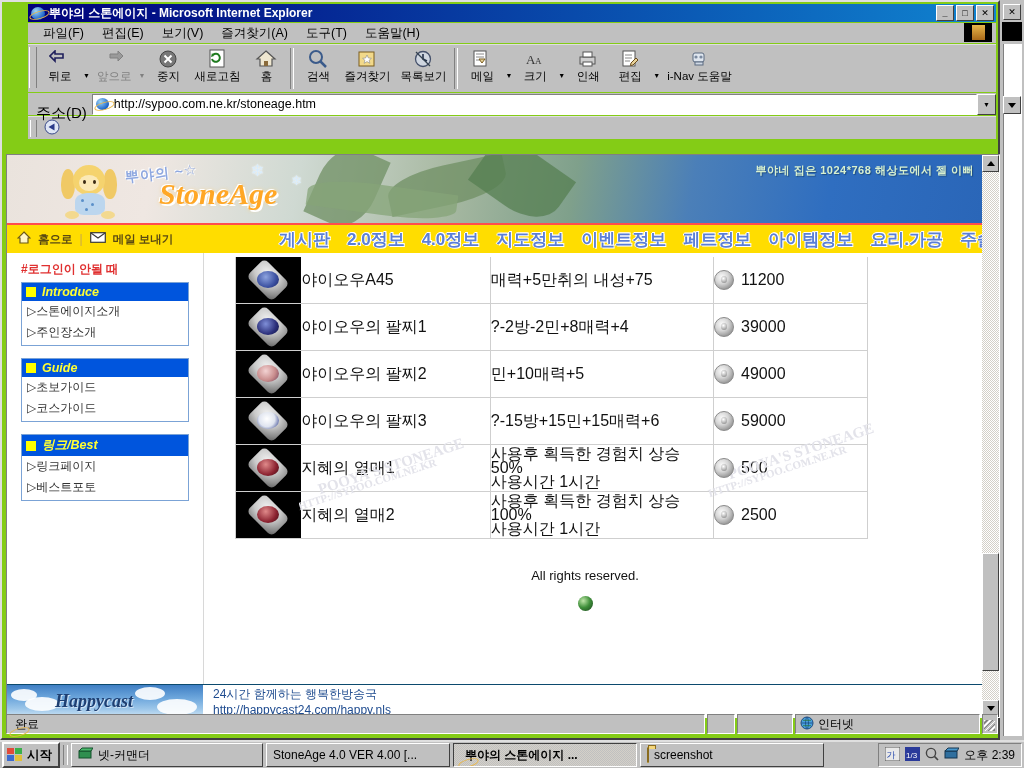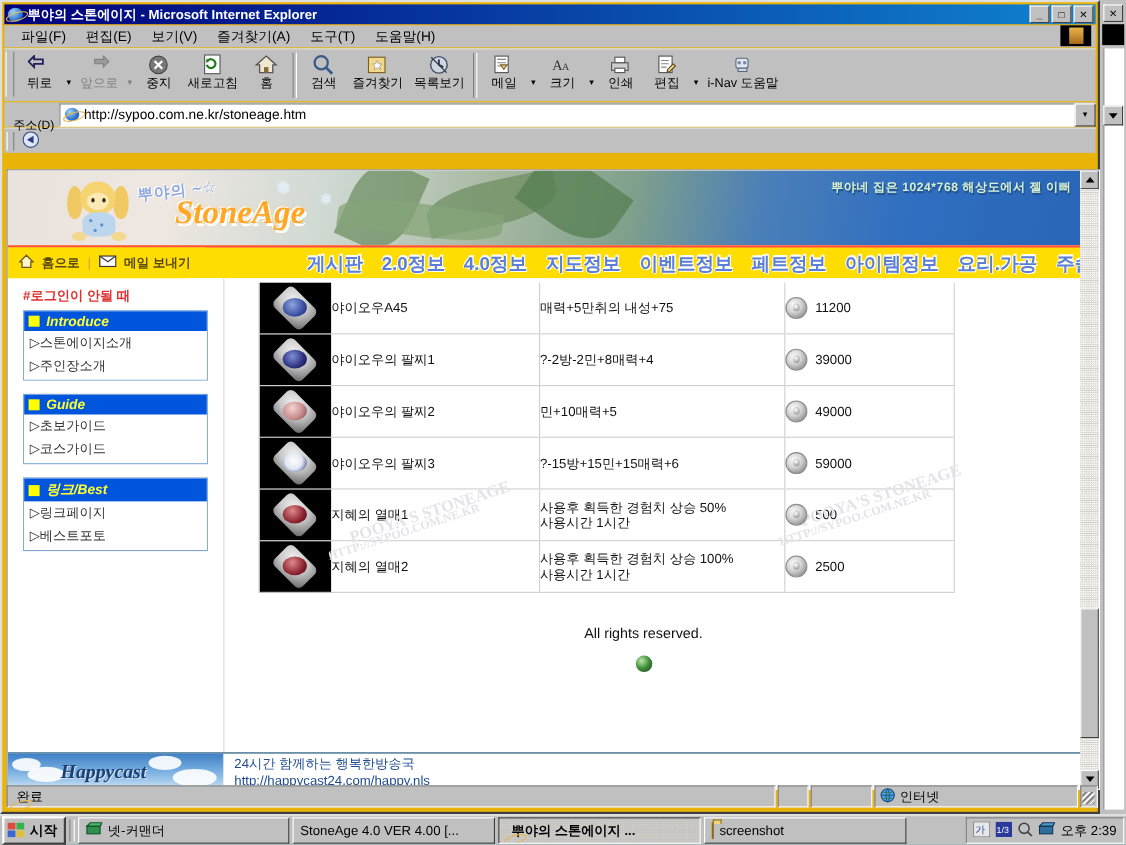--- a/index.html
+++ b/index.html
@@ -5,23 +5,23 @@
   html,body{margin:0;padding:0;}
   body{
     width:1024px;height:768px;overflow:hidden;
     font-family:"Liberation Sans","DejaVu Sans",sans-serif;
     font-size:12px;background:#008080;
     -webkit-font-smoothing:none;
   }
   .app{position:absolute;left:0;top:0;width:1024px;height:768px;}
 
   
-  .ie-window{position:absolute;left:0;top:0;width:1000px;height:740px;background:#eab308;
+  .ie-window{position:absolute;left:0;top:0;width:1000px;height:740px;background:#84cc16;
      border-top:2px solid #dfdfdf;border-left:2px solid #dfdfdf;
-     border-right:2px solid #404040;border-bottom:2px solid #404040;box-sizing:border-box;}
+     border-right:2px solid #404040;border-bottom:2px solid #404040;box-sizing:border-box;padding-left:24px;}
   .titlebar{height:18px;margin:2px 2px 0 2px;background:linear-gradient(90deg,#00007b 0%,#1084d0 100%);
      display:flex;align-items:center;color:#fff;font-weight:bold;font-size:12px;padding:0 1px;}
   .titlebar .ico{width:16px;height:14px;margin:0 3px 0 1px;display:flex;align-items:center;justify-content:center;}
   .titlebar .tt{flex:1;white-space:nowrap;overflow:hidden;letter-spacing:0;}
   .winbtns{display:flex;gap:2px;margin-right:1px;}
   .wb{width:16px;height:14px;background:#c0c0c0;border-top:1px solid #fff;border-left:1px solid #fff;
       border-right:1px solid #404040;border-bottom:1px solid #404040;color:#000;font-size:9px;
       display:flex;align-items:center;justify-content:center;font-weight:bold;line-height:1;}
 
   
@@ -39,21 +39,21 @@
      padding:2px 5px 0 5px;min-width:32px;color:#000;font-size:11.5px;white-space:nowrap;}
   .tbtn.dis{color:#808080;}
   .tbtn .glyph{height:24px;display:flex;align-items:center;justify-content:center;}
   .tbtn .lbl{line-height:11px;text-align:center;}
   .tsep{width:2px;margin:3px 3px;border-left:1px solid #808080;border-right:1px solid #fff;}
   .tarrow{display:flex;align-items:center;padding:0 2px;font-size:7px;color:#000;padding-top:14px;}
   .tarrow.dis{color:#808080;}
 
   
   .addrbar{height:22px;margin:1px 2px 0 2px;background:#c0c0c0;display:flex;align-items:center;}
-  .addrlabel{padding:0 5px 0 8px;font-size:11px;margin-top:19px;}
+  .addrlabel{padding:0 5px 0 8px;font-size:15px;margin-top:19px;}
   .addrfield{flex:1;height:19px;background:#fff;display:flex;align-items:center;
      border-top:1px solid #808080;border-left:1px solid #808080;
      border-right:1px solid #fff;border-bottom:1px solid #fff;margin-right:0px;}
   .addrfield .fico{width:16px;height:16px;margin:0 3px 0 2px;display:flex;align-items:center;justify-content:center;}
   .addrfield .url{font-size:12.5px;color:#000;white-space:nowrap;}
   .addrdrop{width:17px;height:19px;background:#c0c0c0;border-top:1px solid #fff;border-left:1px solid #fff;
      border-right:1px solid #404040;border-bottom:1px solid #404040;display:flex;align-items:center;justify-content:center;
      font-size:7px;margin-left:0px;}
 
   
@@ -112,21 +112,21 @@
   .menusec{margin:0 14px 12px 14px;border:1px solid #7ba3d6;}
   .menuhdr{background:#0055dd;color:#ffff33;font-weight:bold;font-size:12.5px;padding:2px 4px 2px 4px;
      display:flex;align-items:center;gap:6px;font-style:italic;}
   .menuhdr .sq{width:10px;height:10px;background:#ffff00;display:inline-block;font-style:normal;}
   .menuitem{font-size:12px;color:#333;padding:2px 4px 2px 5px;background:#fff;white-space:nowrap;}
   .menusec .mgap{height:2px;background:#fff;}
 
   .rightcol{position:absolute;left:228px;top:0;width:700px;}
   .itemtable{border-collapse:collapse;margin-top:4px;background:#fff;width:633px;
      border-left:1px solid #cfcfcf;border-right:1px solid #cfcfcf;}
-  .itemtable td{border-bottom:1px solid #cfcfcf;font-size:12px;color:#111;vertical-align:middle;padding:0;margin-left:33px;}
+  .itemtable td{border-bottom:1px solid #cfcfcf;font-size:16px;color:#111;vertical-align:middle;padding:0;margin-left:33px;}
   .c-img{width:64px;height:46px;background:#000;padding:0;}
   .c-name{padding-left:10px;width:185px;}
   .c-desc{padding-left:8px;width:218px;border-left:1px solid #cfcfcf;line-height:14px;}
   .c-price{padding-left:10px;width:150px;border-left:1px solid #cfcfcf;}
   .gem{width:62px;height:44px;margin:1px;position:relative;background:#000;}
   .gem .stone{position:absolute;left:10px;top:7px;width:42px;height:30px;background:
       radial-gradient(ellipse at 35% 32%,#f2f2f2 0%,#c9c9c9 45%,#8a8a8a 78%,#5a5a5a 100%);
       transform:rotate(45deg) scale(.85,.85);border-radius:6px;}
   .gem .jewel{position:absolute;left:20px;top:13px;width:22px;height:17px;border-radius:50%;}
   .coinwrap{display:flex;align-items:center;gap:7px;}

